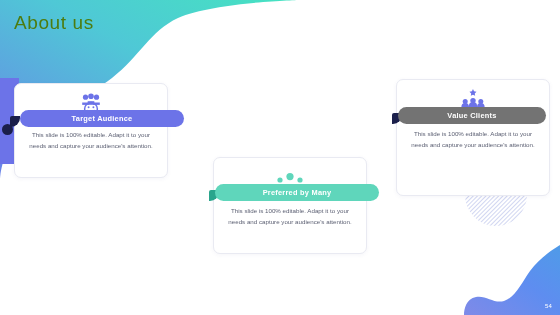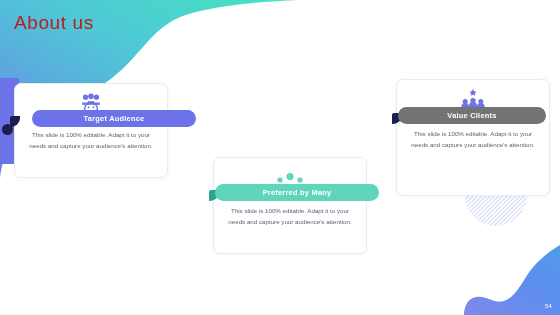--- a/index.html
+++ b/index.html
@@ -27,21 +27,21 @@
     z-index: 1;
     pointer-events: none;
   }
 
   .slide-title {
     position: absolute;
     left: 14px;
     top: 12px;
     font-size: 19px;
     letter-spacing: 0.6px;
-    color: #b91c1c;
+    color: #4d7c0f;
     font-weight: 400;
     z-index: 6;
     white-space: nowrap;
   }
 
   
   .footer-blob {
     position: absolute;
     right: 0; bottom: 0;
     width: 130px;
@@ -195,21 +195,21 @@
         <circle cx="13" cy="16" r="6.4" fill="none" stroke="#6c73e8" stroke-width="1.5"></circle>
         <circle cx="10.6" cy="14.3" r="0.95" fill="#6c73e8"></circle>
         <circle cx="15.4" cy="14.3" r="0.95" fill="#6c73e8"></circle>
         <path d="M9.6,17.6 Q13,20.6 16.4,17.6" fill="none" stroke="#6c73e8" stroke-width="1.4" stroke-linecap="round"></path>
         <path d="M7.6,20.4 l-2.6,2.8 l3,0.2 z" fill="#6c73e8"></path>
       </svg>
     </div>
     <div class="card-body" style="top:46px;">This slide is 100% editable. Adapt it to your needs and capture your audience's attention.</div>
   </div>
   <div class="ribbon-fold" style="left:10px; top:116px; background:#1b1f4b;"></div>
-  <div class="ribbon" style="left:32px; top:110px; width:164px; background:#6c73e8;">
+  <div class="ribbon" style="left:20px; top:110px; width:164px; background:#6c73e8;">
     <span class="ribbon-label">Target Audience</span>
   </div>
 
   <div class="card" style="left:213px; top:157px; width:152px; height:95px;">
     <div class="card-icon" style="top:5px;">
       <svg width="30" height="21" viewBox="0 0 30 21">
         <circle cx="15" cy="4.6" r="3.6" fill="#5fd6bb"></circle>
         <path d="M9.6,19 a5.4,6.2 0 0 1 10.8,0 z" fill="#5fd6bb"></path>
         <circle cx="5" cy="8" r="2.6" fill="#5fd6bb"></circle>
         <path d="M1.2,19 a3.8,4.6 0 0 1 7.6,0 z" fill="#5fd6bb"></path>

